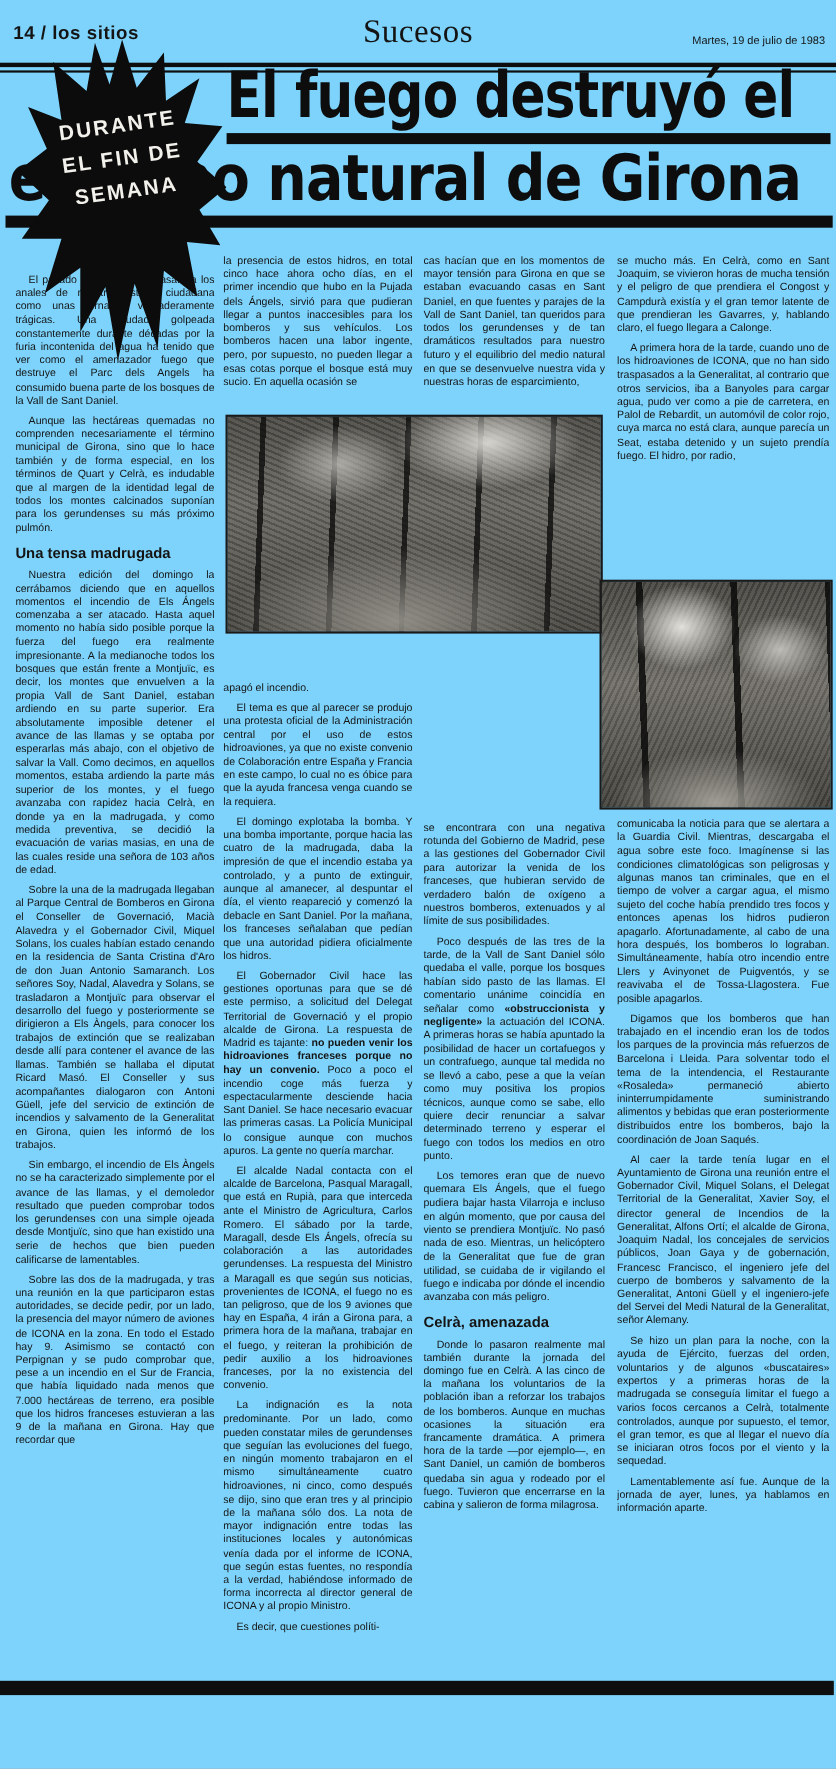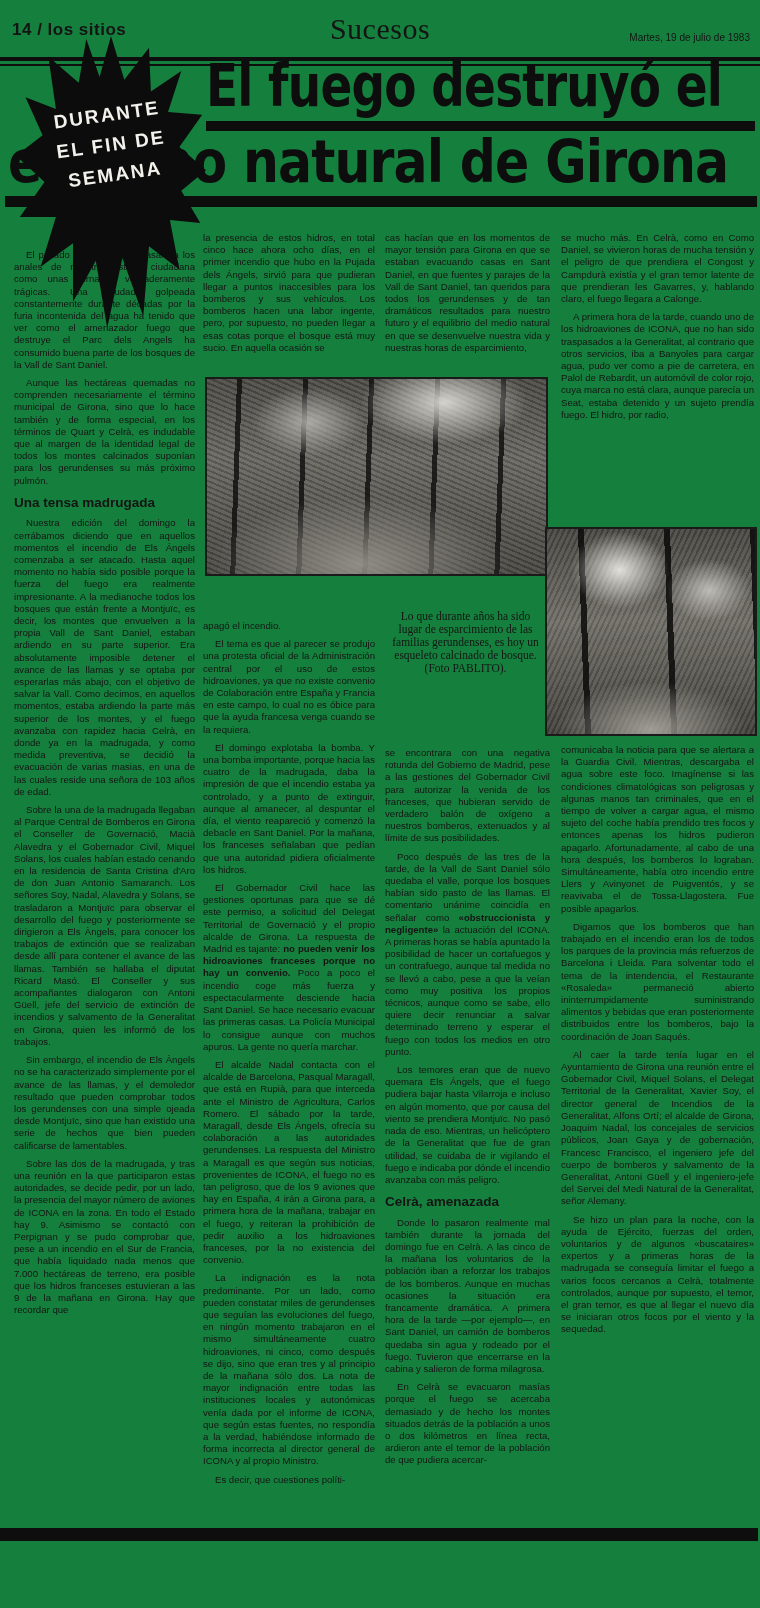--- a/index.html
+++ b/index.html
@@ -1,17 +1,17 @@
 <!DOCTYPE html>
 <html><head>
 <meta charset="utf-8">
 <style>
   html,body{margin:0;padding:0;}
   body{background:#b0aeaa;font-family:"Liberation Sans",sans-serif;}
-  #page{position:relative;width:760px;height:1608px;background:#15803d;margin:0 auto;overflow:hidden;color:#141414;}
+  #page{position:relative;width:760px;height:1608px;background:#7dd3fc;margin:0 auto;overflow:hidden;color:#141414;}
 
   
   .masthead{position:absolute;left:12px;top:20px;font-size:17px;font-weight:bold;letter-spacing:.5px;}
   .section-title{position:absolute;left:0;right:0;top:12px;text-align:center;
     font-family:"Liberation Serif",serif;font-weight:normal;font-size:30px;letter-spacing:.5px;}
   .page-date{position:absolute;right:10px;top:32px;font-size:10px;font-weight:normal;}
   .rule-thick{position:absolute;left:0;width:760px;background:#0e0e0e;}
   .r1{top:57px;height:4px;}
   .r2{top:64px;height:2px;}
 
@@ -118,32 +118,31 @@
     </div>
   <div id="col3top" class="colblock">
       <p class="ni"><span>cas hacían que en los momentos de mayor tensión para Girona en que se estaban evacuando casas en Sant Daniel, en que fuentes y parajes de la Vall de Sant Daniel, tan queridos para todos los gerundenses y de tan dramáticos resultados para nuestro futuro y el equilibrio del medio natural en que se desenvuelve nuestra vida y nuestras horas de esparcimiento,</span></p>
     </div>
   <div id="col3bot" class="colblock">
       <p class="ni"><span>se encontrara con una negativa rotunda del Gobierno de Madrid, pese a las gestiones del Gobernador Civil para autorizar la venida de los franceses, que hubieran servido de verdadero balón de oxígeno a nuestros bomberos, extenuados y al límite de sus posibilidades.</span></p>
       <p><span>Poco después de las tres de la tarde, de la Vall de Sant Daniel sólo quedaba el valle, porque los bosques habían sido pasto de las llamas. El comentario unánime coincidía en señalar como </span><b>«obstruccionista y negligente»</b><span> la actuación del ICONA. A primeras horas se había apuntado la posibilidad de hacer un cortafuegos y un contrafuego, aunque tal medida no se llevó a cabo, pese a que la veían como muy positiva los propios técnicos, aunque como se sabe, ello quiere decir renunciar a salvar determinado terreno y esperar el fuego con todos los medios en otro punto.</span></p>
       <p><span>Los temores eran que de nuevo quemara Els Ángels, que el fuego pudiera bajar hasta Vilarroja e incluso en algún momento, que por causa del viento se prendiera Montjuïc. No pasó nada de eso. Mientras, un helicóptero de la Generalitat que fue de gran utilidad, se cuidaba de ir vigilando el fuego e indicaba por dónde el incendio avanzaba con más peligro.</span></p>
       <h2>Celrà, amenazada</h2>
       <p><span>Donde lo pasaron realmente mal también durante la jornada del domingo fue en Celrà. A las cinco de la mañana los voluntarios de la población iban a reforzar los trabajos de los bomberos. Aunque en muchas ocasiones la situación era francamente dramática. A primera hora de la tarde —por ejemplo—, en Sant Daniel, un camión de bomberos quedaba sin agua y rodeado por el fuego. Tuvieron que encerrarse en la cabina y salieron de forma milagrosa.</span></p>
-      <p><span>En Celrà se evacuaron masías porque el fuego se acercaba demasiado y de hecho los montes situados detrás de la población a unos o dos kilómetros en línea recta, ardieron ante el temor de la población de que pudiera acercar-</span></p>
     </div>
   <div id="col4top" class="colblock">
-      <p class="ni"><span>se mucho más. En Celrà, como en Como Daniel, se vivieron horas de mucha tensión y el peligro de que prendiera el Congost y Campdurà existía y el gran temor latente de que prendieran les Gavarres, y, hablando claro, el fuego llegara a Calonge.</span></p>
+      <p class="ni"><span>se mucho más. En Celrà, como en Sant Joaquim, se vivieron horas de mucha tensión y el peligro de que prendiera el Congost y Campdurà existía y el gran temor latente de que prendieran les Gavarres, y, hablando claro, el fuego llegara a Calonge.</span></p>
       <p><span>A primera hora de la tarde, cuando uno de los hidroaviones de ICONA, que no han sido traspasados a la Generalitat, al contrario que otros servicios, iba a Banyoles para cargar agua, pudo ver como a pie de carretera, en Palol de Rebardit, un automóvil de color rojo, cuya marca no está clara, aunque parecía un Seat, estaba detenido y un sujeto prendía fuego. El hidro, por radio,</span></p>
     </div>
   <div id="col4bot" class="colblock">
       <p class="ni"><span>comunicaba la noticia para que se alertara a la Guardia Civil. Mientras, descargaba el agua sobre este foco. Imagínense si las condiciones climatológicas son peligrosas y algunas manos tan criminales, que en el tiempo de volver a cargar agua, el mismo sujeto del coche había prendido tres focos y entonces apenas los hidros pudieron apagarlo. Afortunadamente, al cabo de una hora después, los bomberos lo lograban. Simultáneamente, había otro incendio entre Llers y Avinyonet de Puigventós, y se reavivaba el de Tossa-Llagostera. Fue posible apagarlos.</span></p>
       <p><span>Digamos que los bomberos que han trabajado en el incendio eran los de todos los parques de la provincia más refuerzos de Barcelona i Lleida. Para solventar todo el tema de la intendencia, el Restaurante «Rosaleda» permaneció abierto ininterrumpidamente suministrando alimentos y bebidas que eran posteriormente distribuidos entre los bomberos, bajo la coordinación de Joan Saqués.</span></p>
       <p><span>Al caer la tarde tenía lugar en el Ayuntamiento de Girona una reunión entre el Gobernador Civil, Miquel Solans, el Delegat Territorial de la Generalitat, Xavier Soy, el director general de Incendios de la Generalitat, Alfons Ortí; el alcalde de Girona, Joaquim Nadal, los concejales de servicios públicos, Joan Gaya y de gobernación, Francesc Francisco, el ingeniero jefe del cuerpo de bomberos y salvamento de la Generalitat, Antoni Güell y el ingeniero-jefe del Servei del Medi Natural de la Generalitat, señor Alemany.</span></p>
       <p><span>Se hizo un plan para la noche, con la ayuda de Ejército, fuerzas del orden, voluntarios y de algunos «buscataires» expertos y a primeras horas de la madrugada se conseguía limitar el fuego a varios focos cercanos a Celrà, totalmente controlados, aunque por supuesto, el temor, el gran temor, es que al llegar el nuevo día se iniciaran otros focos por el viento y la sequedad.</span></p>
+      <p><span>Lamentablemente así fue. Aunque de la jornada de ayer, lunes, ya hablamos en información aparte.</span></p>
     </div>
 
   <div id="photo1" class="photo"></div>
   <div id="photo2" class="photo"></div>
-  <div class="caption2">Lo que durante años ha sido lugar de esparcimiento de las familias gerundenses, es hoy un esqueleto calcinado de bosque. (Foto PABLITO).</div>
 
   <div class="bottom-rule"></div>
 
 </div>
 
 </body></html>

